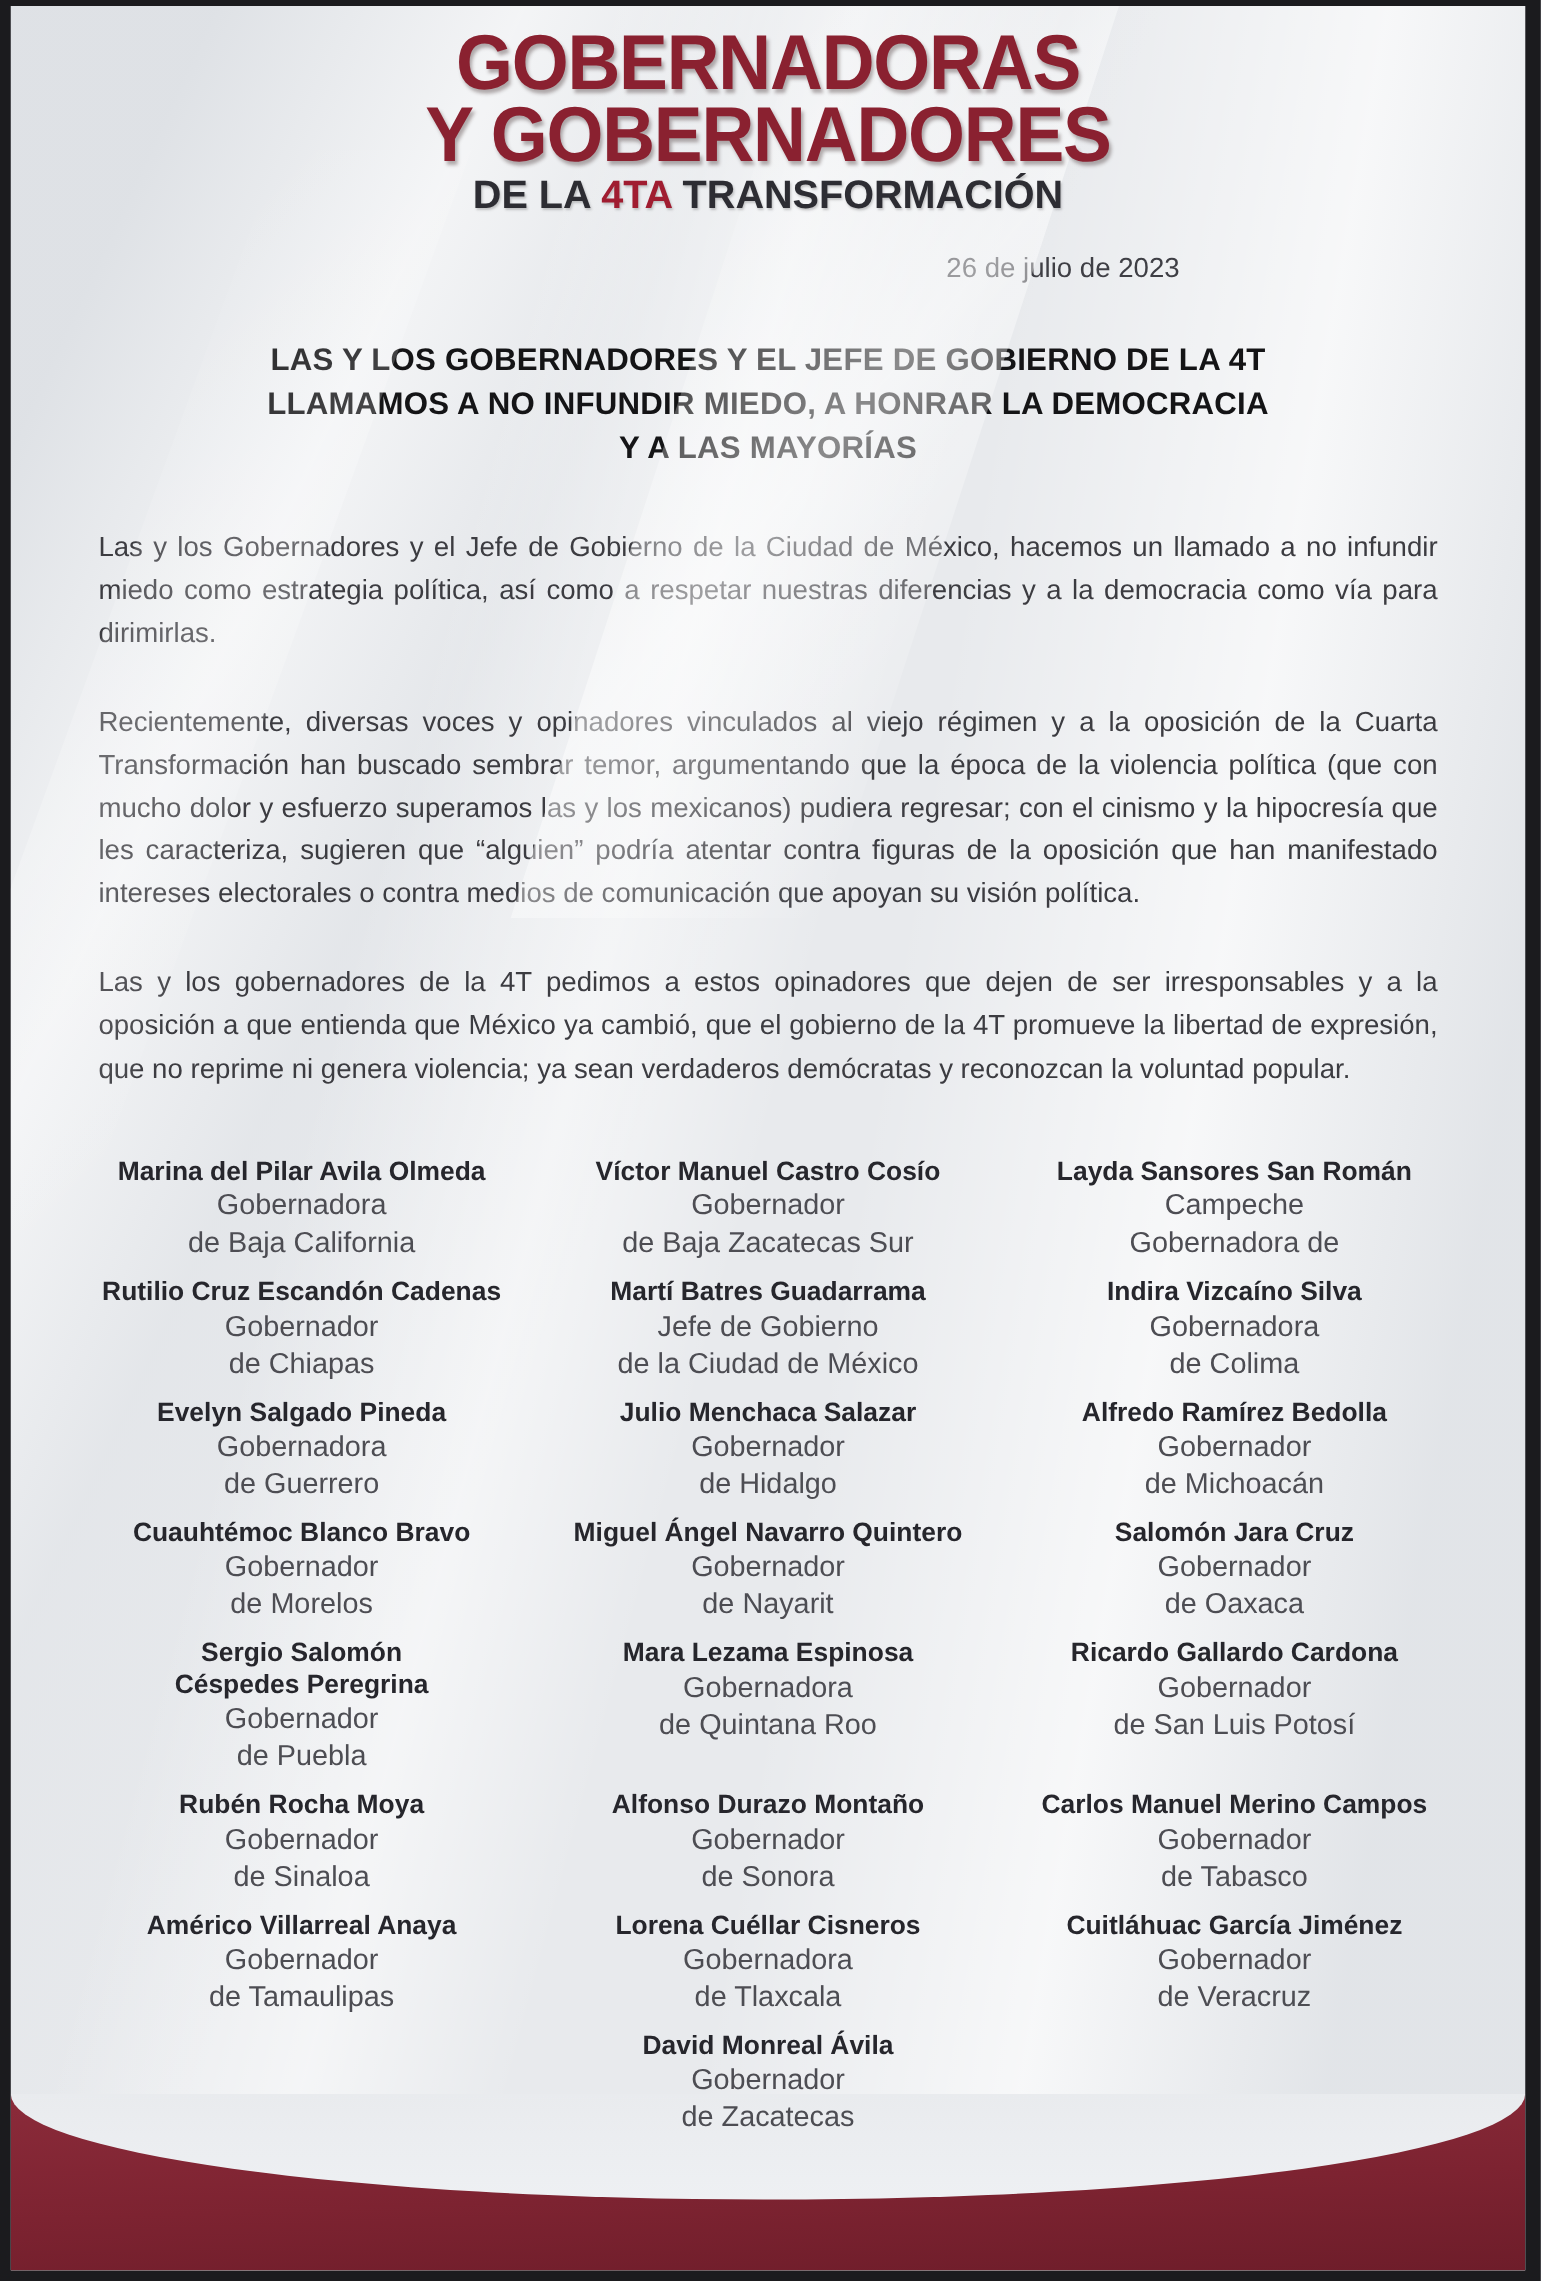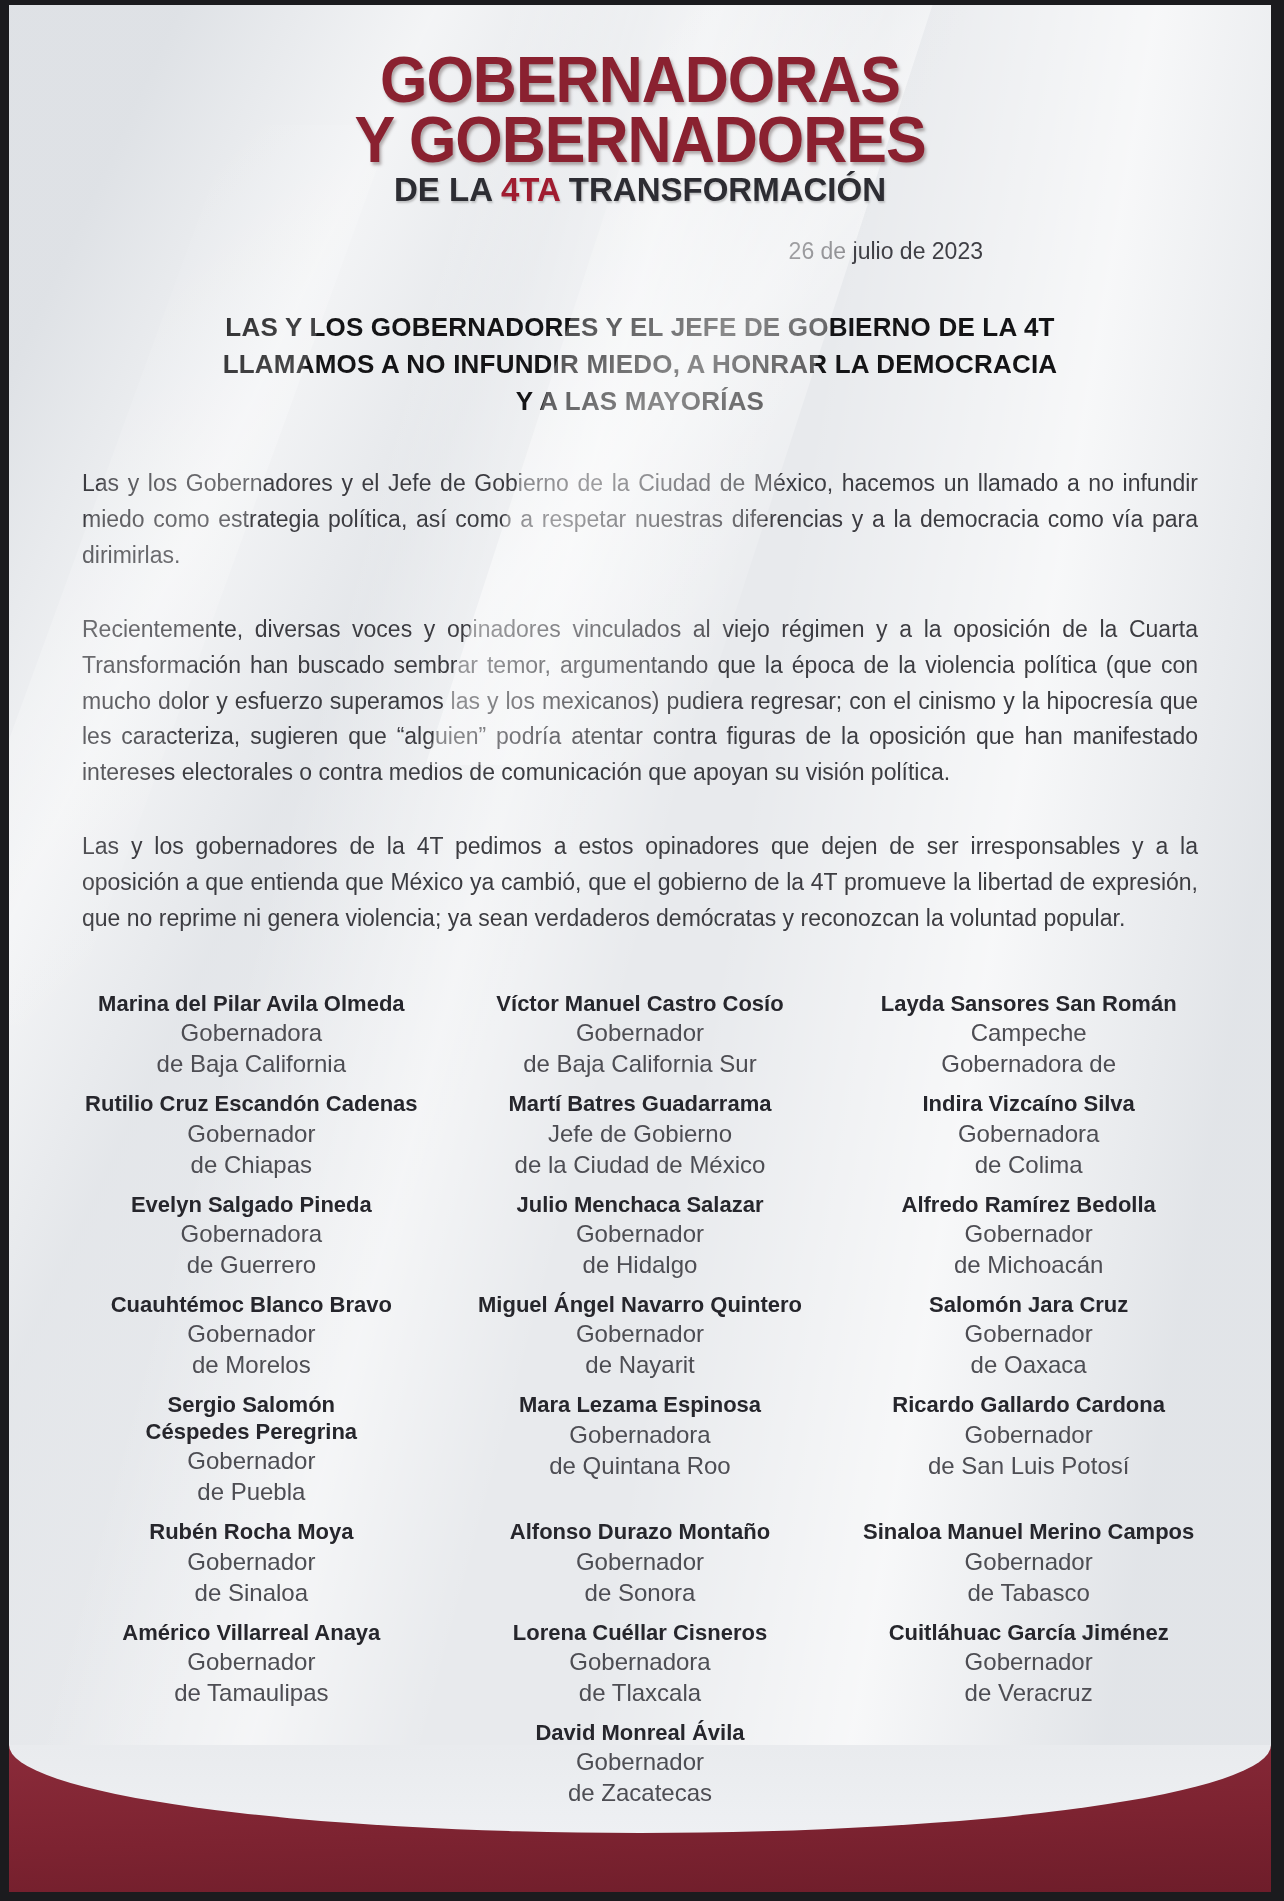--- a/index.html
+++ b/index.html
@@ -19,21 +19,21 @@
     overflow:hidden;
   }
   .sheen{
     position:absolute;pointer-events:none;
     background:linear-gradient(118deg, rgba(255,255,255,0) 0%, rgba(255,255,255,0.5) 50%, rgba(255,255,255,0) 100%);
   }
   .sheen-1{top:0;left:540px;width:260px;height:760px;transform:skewX(-18deg);}
   .sheen-2{top:120px;left:60px;width:160px;height:900px;transform:skewX(-20deg);opacity:.5;}
 
   
-  .logo{position:relative;text-align:center;padding-top:46px;line-height:1;}
+  .logo{position:relative;text-align:center;padding-top:18px;line-height:1;}
   .logo-line{
     display:block;font-weight:bold;letter-spacing:-1px;
     color:var(--brand,#8a2130);
     font-size:61px;line-height:.98;
     text-shadow:2px 3px 3px rgba(50,30,30,.35);
     transform:scaleY(1.06);
   }
   .logo-line3{
     display:block;font-weight:bold;font-size:33px;line-height:1.15;
     color:var(--logo-dark,#2d2d33);letter-spacing:0;
@@ -109,21 +109,21 @@
 
   <div class="signatories">
       <div class="sig">
         <div class="sig-name">Marina del Pilar Avila Olmeda</div>
         <div class="sig-role">Gobernadora</div>
         <div class="sig-role">de Baja California</div>
       </div>
       <div class="sig">
         <div class="sig-name">Víctor Manuel Castro Cosío</div>
         <div class="sig-role">Gobernador</div>
-        <div class="sig-role">de Baja California Sur</div>
+        <div class="sig-role">de Baja Zacatecas Sur</div>
       </div>
       <div class="sig">
         <div class="sig-name">Layda Sansores San Román</div>
         <div class="sig-role">Campeche</div>
         <div class="sig-role">Gobernadora de</div>
       </div>
       <div class="sig">
         <div class="sig-name">Rutilio Cruz Escandón Cadenas</div>
         <div class="sig-role">Gobernador</div>
         <div class="sig-role">de Chiapas</div>
@@ -188,21 +188,21 @@
         <div class="sig-name">Rubén Rocha Moya</div>
         <div class="sig-role">Gobernador</div>
         <div class="sig-role">de Sinaloa</div>
       </div>
       <div class="sig">
         <div class="sig-name">Alfonso Durazo Montaño</div>
         <div class="sig-role">Gobernador</div>
         <div class="sig-role">de Sonora</div>
       </div>
       <div class="sig">
-        <div class="sig-name">Sinaloa Manuel Merino Campos</div>
+        <div class="sig-name">Carlos Manuel Merino Campos</div>
         <div class="sig-role">Gobernador</div>
         <div class="sig-role">de Tabasco</div>
       </div>
       <div class="sig">
         <div class="sig-name">Américo Villarreal Anaya</div>
         <div class="sig-role">Gobernador</div>
         <div class="sig-role">de Tamaulipas</div>
       </div>
       <div class="sig">
         <div class="sig-name">Lorena Cuéllar Cisneros</div>

